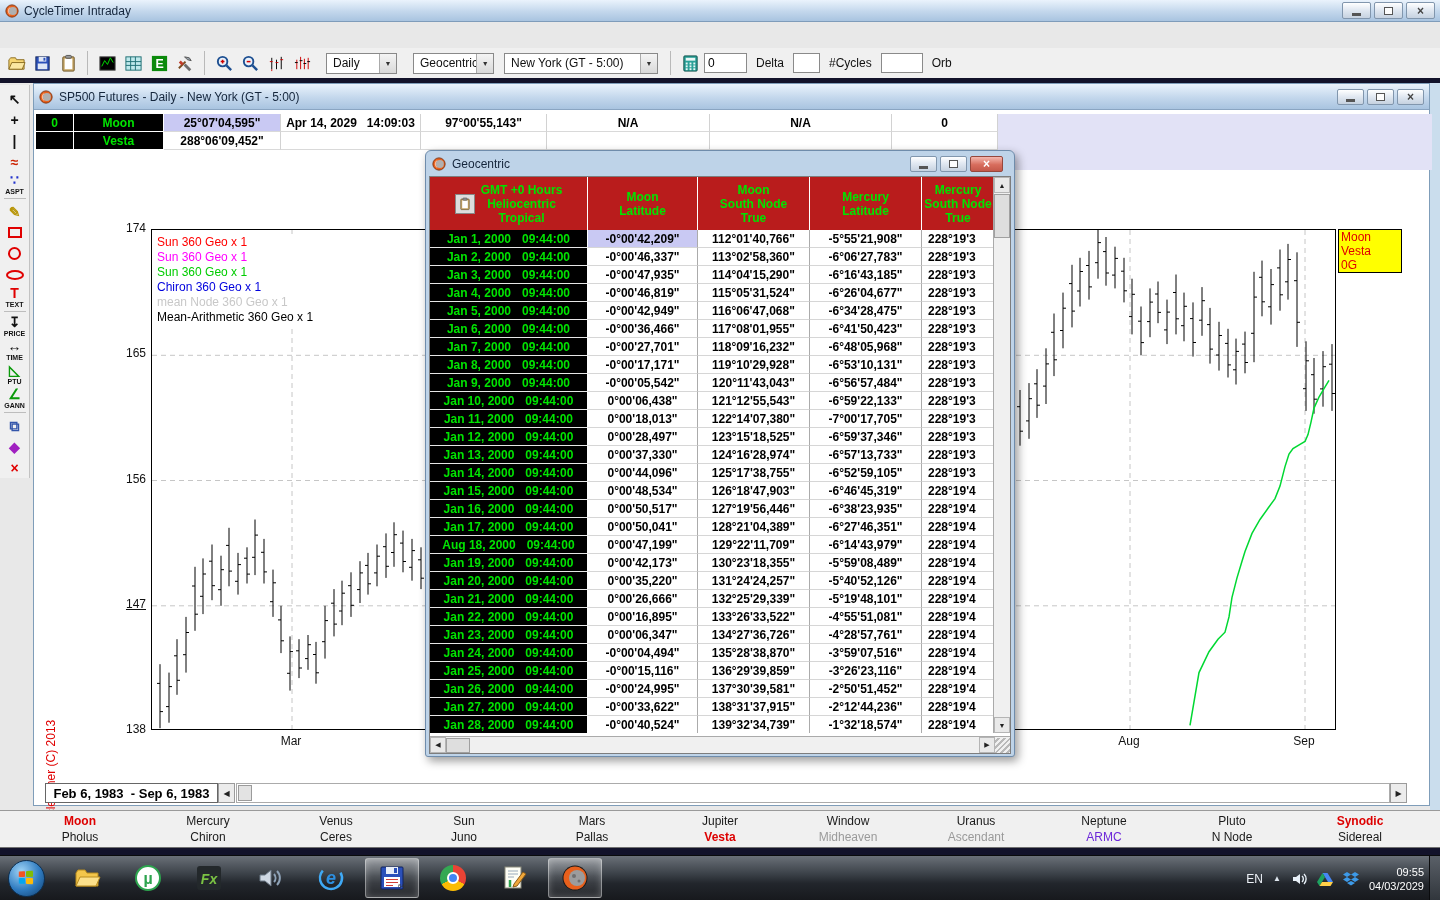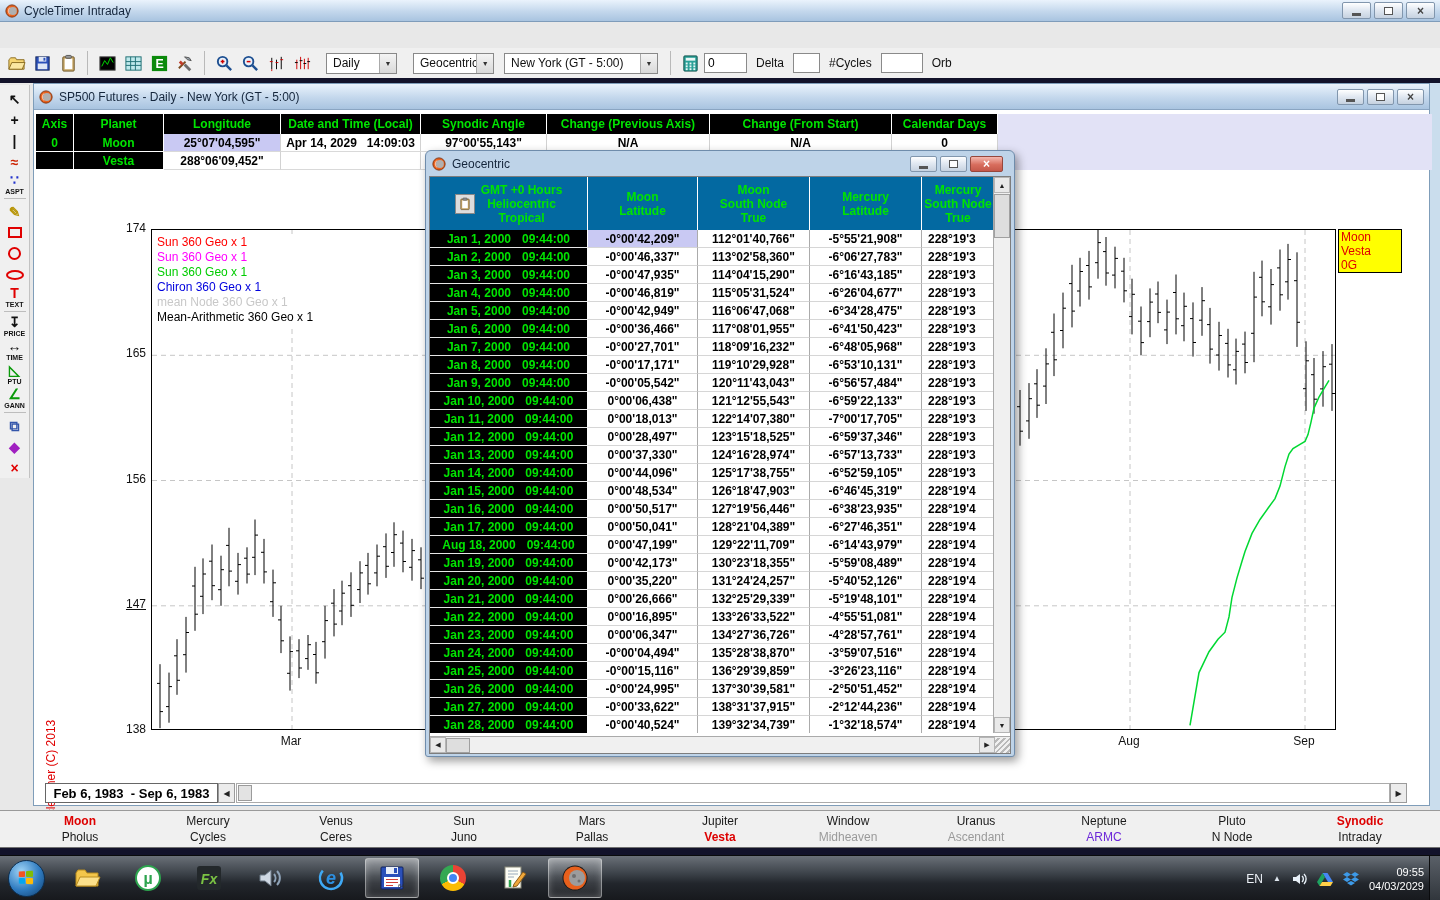--- a/index.html
+++ b/index.html
@@ -96,21 +96,21 @@
   #ephemeris{position:absolute;left:425px;top:150px;width:590px;height:607px;background:#bed3e8;
     border:1px solid #6f8cab;border-radius:6px 6px 3px 3px;box-shadow:3px 4px 10px rgba(0,0,0,.4);z-index:30;padding:2px}
   .eph-titlebar{height:22px;display:flex;align-items:center;padding:0 4px}
   .eph-titlebar .ttl{font-size:12px;color:#15263c;margin-left:6px}
   .eph-btn{width:27px;height:16px;border:1px solid #8196ad;border-radius:2px;
     background:linear-gradient(#fff,#e2e9f2 45%,#c6d2e0);display:flex;align-items:center;justify-content:center}
   .eph-close{width:33px;background:linear-gradient(#f4b8af,#d86d5d 55%,#c4584a);border-color:#96473c}
   .eph-close .g-x{color:#fff}
   .eph-body{position:absolute;left:3px;top:25px;width:582px;height:578px;background:#fff;border:1px solid #7d7d7d}
   .eph-header{display:flex;height:53px;width:565px}
-  .eph-th{background:#0369a1;color:#00e400;font-weight:bold;font-size:12px;display:flex;flex-direction:column;
+  .eph-th{background:#b91c1c;color:#00e400;font-weight:bold;font-size:12px;display:flex;flex-direction:column;
     align-items:center;justify-content:center;border-right:1px solid #fff;line-height:14px;overflow:hidden;white-space:nowrap}
   .eph-th-first{flex-direction:row;gap:6px}
   .eph-th-lines{display:flex;flex-direction:column;align-items:center}
   .eph-copy-btn{width:20px;height:20px;background:#ddd;border:1px solid #888;display:flex;align-items:center;justify-content:center}
   .eph-copy-btn svg{width:14px;height:14px}
   #eph-rows{position:absolute;left:0;top:53px;width:565px;height:503px;overflow:hidden}
   .eph-row{display:flex;height:18px}
   .eph-date{background:#000;color:#00e400;font-weight:bold;font-size:12px;display:flex;align-items:center;
     justify-content:center;gap:11px;border-right:1px solid #fff;border-bottom:1px solid #e6e6e6;width:158px;white-space:nowrap}
   .eph-val{font-size:12px;font-weight:bold;color:#000;background:#fff;display:flex;align-items:center;justify-content:center;
@@ -387,30 +387,20 @@
         <span class="wbtn iwbtn">
             <span class="g-res"></span>
           </span>
         <span class="wbtn iwbtn">
             <span class="g-x">×</span>
           </span>
       </span>
     </div>
 
     <div class="axes-table" id="axes-table">
-        <div class="tr">
-          <div class="th" style="width: 38px;">Axis</div>
-          <div class="th" style="width: 90px;">Planet</div>
-          <div class="th" style="width: 117px;">Longitude</div>
-          <div class="th" style="width: 140px;">Date and Time (Local)</div>
-          <div class="th" style="width: 126px;">Synodic Angle</div>
-          <div class="th" style="width: 163px;">Change (Previous Axis)</div>
-          <div class="th" style="width: 182px;">Change (From Start)</div>
-          <div class="th" style="width: 106px;">Calendar Days</div>
-        </div>
         <div class="tr">
           <div class="td black-cell" style="width: 38px;">0</div>
           <div class="td black-cell" style="width: 90px;">Moon</div>
           <div class="td val-cell hl" style="width: 117px;">25°07'04,595"</div>
           <div class="td val-cell" style="width: 140px; white-space: pre;">Apr 14, 2029   14:09:03</div>
           <div class="td val-cell" style="width: 126px;">97°00'55,143"</div>
           <div class="td val-cell" style="width: 163px;">N/A</div>
           <div class="td val-cell" style="width: 182px;">N/A</div>
           <div class="td val-cell" style="width: 106px;">0</div>
         </div>
@@ -1024,21 +1014,21 @@
     </div>
   </div>
 
   <div id="planet-bar">
       <div class="pb-col">
         <div class="pb-top" style="color: rgb(221, 0, 0); font-weight: bold;">Moon</div>
         <div class="pb-bottom">Pholus</div>
       </div>
       <div class="pb-col">
         <div class="pb-top">Mercury</div>
-        <div class="pb-bottom">Cycles</div>
+        <div class="pb-bottom">Chiron</div>
       </div>
       <div class="pb-col">
         <div class="pb-top">Venus</div>
         <div class="pb-bottom">Ceres</div>
       </div>
       <div class="pb-col">
         <div class="pb-top">Sun</div>
         <div class="pb-bottom">Juno</div>
       </div>
       <div class="pb-col">
@@ -1060,21 +1050,21 @@
       <div class="pb-col">
         <div class="pb-top">Neptune</div>
         <div class="pb-bottom" style="color: #6d28d9;">ARMC</div>
       </div>
       <div class="pb-col">
         <div class="pb-top">Pluto</div>
         <div class="pb-bottom">N Node</div>
       </div>
       <div class="pb-col">
         <div class="pb-top" style="color: rgb(221, 0, 0); font-weight: bold;">Synodic</div>
-        <div class="pb-bottom">Intraday</div>
+        <div class="pb-bottom">Sidereal</div>
       </div>
     </div>
 
   <div id="taskbar">
     <div class="start-orb">
       <span class="orb-flag">
           <span></span>
           <span></span>
           <span></span>
           <span></span>

